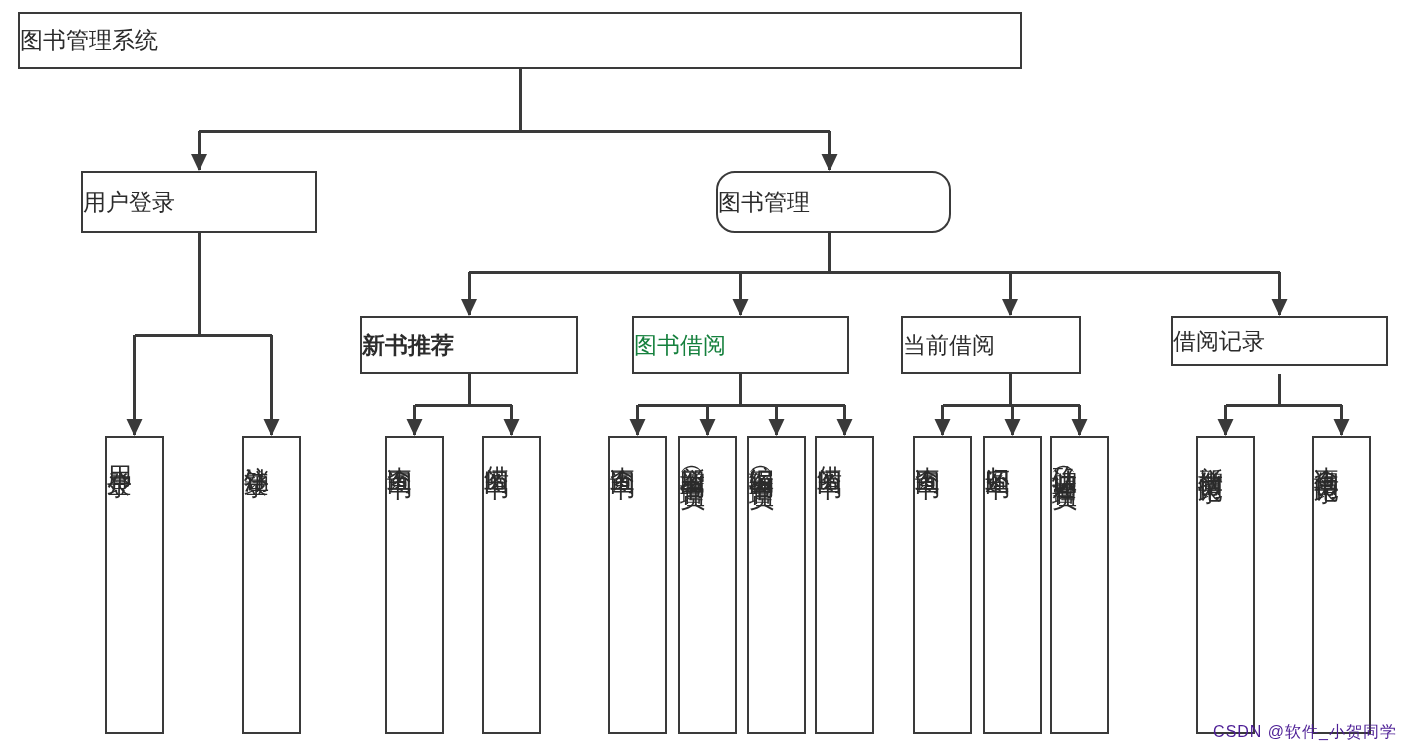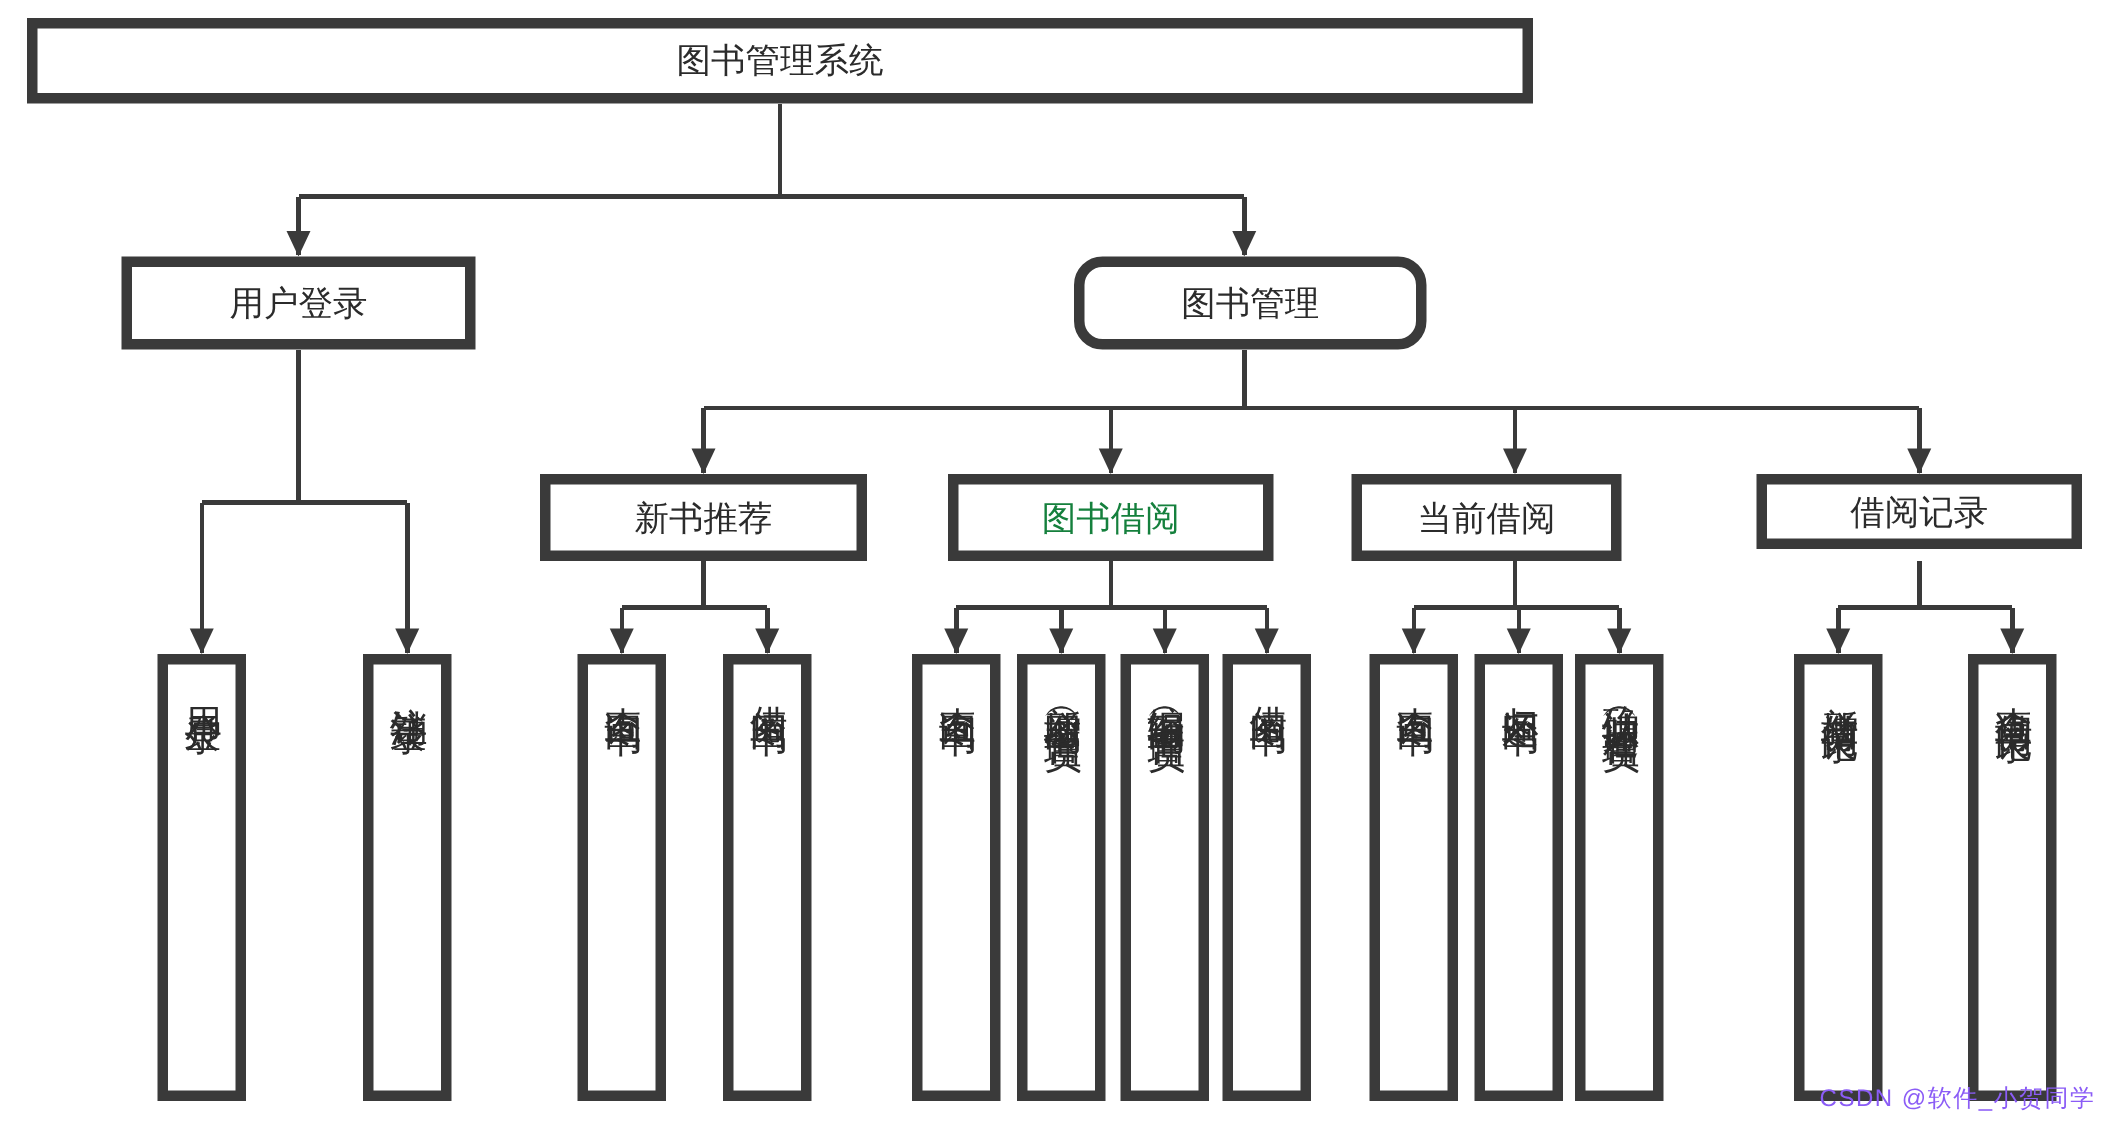--- a/index.html
+++ b/index.html
@@ -21,24 +21,24 @@
     position: absolute;
     left: 0;
     top: 0;
     width: 1405px;
     height: 747px;
   }
   .node {
     position: absolute;
     box-sizing: border-box;
     background: #ffffff;
-    border: 7px solid #0c4a6e;
+    border: 2px solid #0c4a6e;
     display: flex;
     align-items: center;
-    justify-content: center;
+    justify-content: flex-start;
     overflow: hidden;
   }
   .node .label {
     color: #2b2b2b;
     text-align: center;
     line-height: 1.08;
     white-space: pre-line;
   }
   .node.horiz .label {
     writing-mode: horizontal-tb;
@@ -53,21 +53,21 @@
     text-orientation: upright;
     font-size: 25px;
     letter-spacing: 3px;
     line-height: 1;
   }
   .watermark {
     position: absolute;
     right: 8px;
     bottom: 4px;
     font-size: 16px;
-    color: #8b5cf6;
+    color: #4c1d95;
     letter-spacing: 1px;
     user-select: none;
     white-space: nowrap;
   }
 </style>
 </head>
 <body>
 
 <div id="canvas">
   <svg id="wires" viewBox="0 0 1405 747" preserveAspectRatio="none" aria-hidden="true">
@@ -127,21 +127,21 @@
   <div id="nodes">
       <div class="node horiz" style="left: 18px; top: 12px; width: 1004px; height: 57px; border-color: rgb(58, 58, 58); background: rgb(255, 255, 255);">
         <span class="label" style="color: rgb(43, 43, 43);">图书管理系统</span>
       </div>
       <div class="node horiz" style="left: 81px; top: 171px; width: 236px; height: 62px; border-color: rgb(58, 58, 58); background: rgb(255, 255, 255);">
         <span class="label" style="color: rgb(43, 43, 43);">用户登录</span>
       </div>
       <div class="node horiz" style="left: 716px; top: 171px; width: 235px; height: 62px; border-color: rgb(58, 58, 58); background: rgb(255, 255, 255); border-radius: 19px;">
         <span class="label" style="color: rgb(43, 43, 43);">图书管理</span>
       </div>
-      <div class="node horiz" style="left: 360px; top: 316px; width: 218px; height: 58px; border-color: rgb(58, 58, 58); background: rgb(255, 255, 255);">
+      <div class="node horiz" style="left: 360px; top: 316px; width: 218px; height: 58px; border-color: rgb(58, 58, 58); background: rgb(255, 255, 255); font-weight: bold;">
         <span class="label" style="color: rgb(43, 43, 43);">新书推荐</span>
       </div>
       <div class="node horiz" style="left: 632px; top: 316px; width: 217px; height: 58px; border-color: rgb(58, 58, 58); background: rgb(255, 255, 255);">
         <span class="label" style="color: #15803d;">图书借阅</span>
       </div>
       <div class="node horiz" style="left: 901px; top: 316px; width: 180px; height: 58px; border-color: rgb(58, 58, 58); background: rgb(255, 255, 255);">
         <span class="label" style="color: rgb(43, 43, 43);">当前借阅</span>
       </div>
       <div class="node horiz" style="left: 1171px; top: 316px; width: 217px; height: 50px; border-color: rgb(58, 58, 58); background: rgb(255, 255, 255);">
         <span class="label" style="color: rgb(43, 43, 43);">借阅记录</span>

